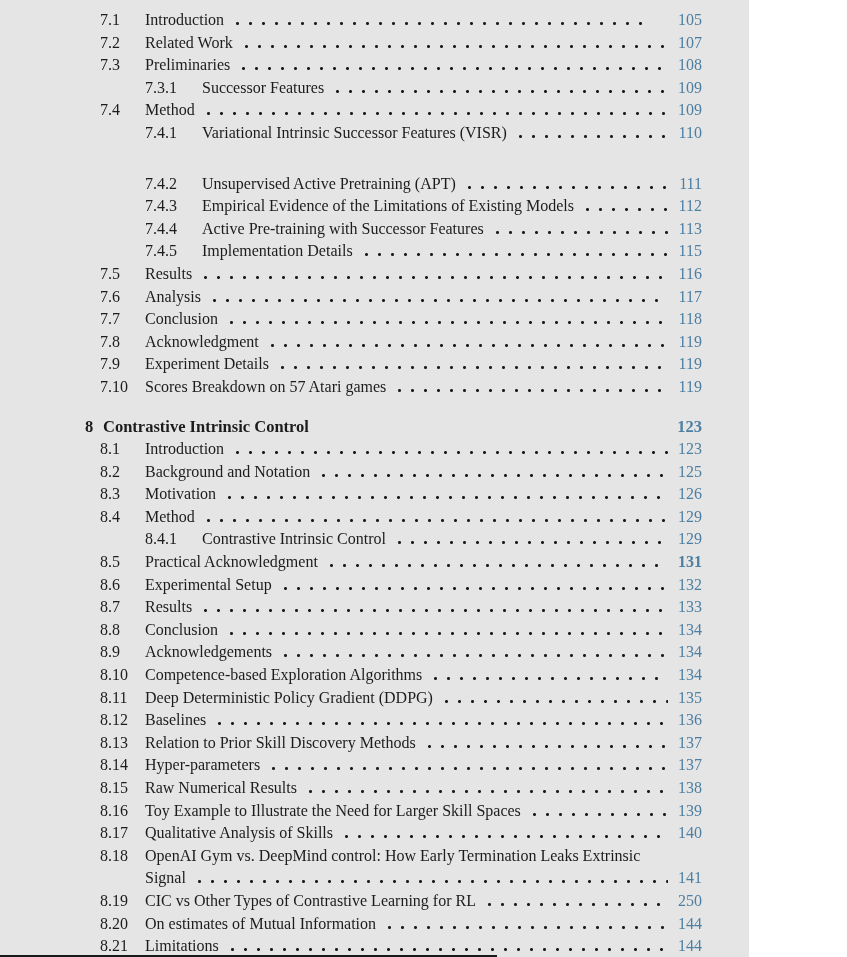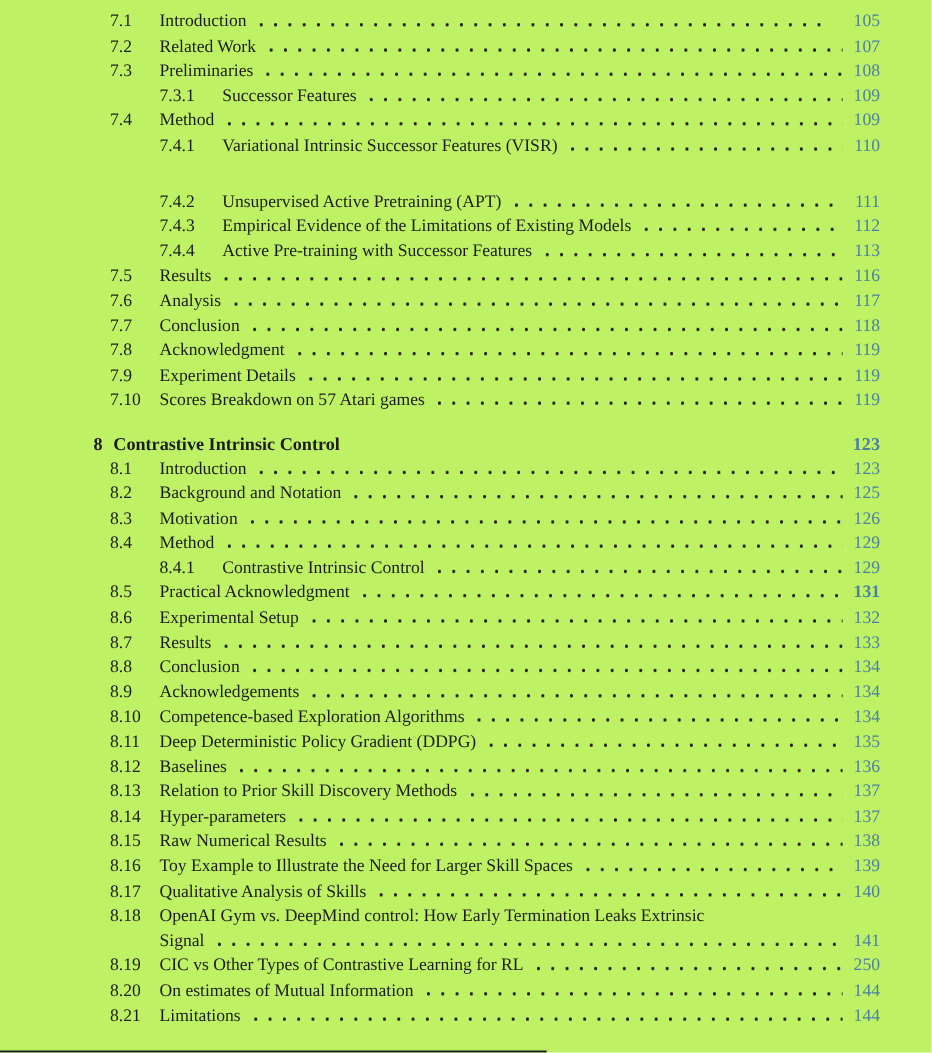--- a/index.html
+++ b/index.html
@@ -2,24 +2,24 @@
 <html><head>
 <meta charset="utf-8">
 <style>
   html, body {
     margin: 0;
     padding: 0;
     background: #ffffff;
   }
   .page {
     position: relative;
-    width: 847px;
+    width: 749px;
     height: 957px;
     box-sizing: border-box;
-    background: #bef264;
+    background: #e5e5e5;
     font-family: "Liberation Serif", "DejaVu Serif", serif;
     font-size: 16px;
     color: #1c1c1c;
     padding: 9px 47px 0 85px;
     overflow: hidden;
   }
   #toc { width: 100%; }
   .row {
     display: flex;
     align-items: baseline;
@@ -132,20 +132,26 @@
     <span class="title">Empirical Evidence of the Limitations of Existing Models</span>
     <span class="leader"></span>
     <span class="page-num" style="color: rgb(77, 127, 162);">112</span>
   </div>
       <div class="row subsection">
     <span class="num">7.4.4</span>
     <span class="title">Active Pre-training with Successor Features</span>
     <span class="leader"></span>
     <span class="page-num" style="color: rgb(77, 127, 162);">113</span>
   </div>
+      <div class="row subsection">
+    <span class="num">7.4.5</span>
+    <span class="title">Implementation Details</span>
+    <span class="leader"></span>
+    <span class="page-num" style="color: rgb(77, 127, 162);">115</span>
+  </div>
       <div class="row section">
     <span class="num">7.5</span>
     <span class="title">Results</span>
     <span class="leader"></span>
     <span class="page-num" style="color: rgb(77, 127, 162);">116</span>
   </div>
       <div class="row section">
     <span class="num">7.6</span>
     <span class="title">Analysis</span>
     <span class="leader"></span>

